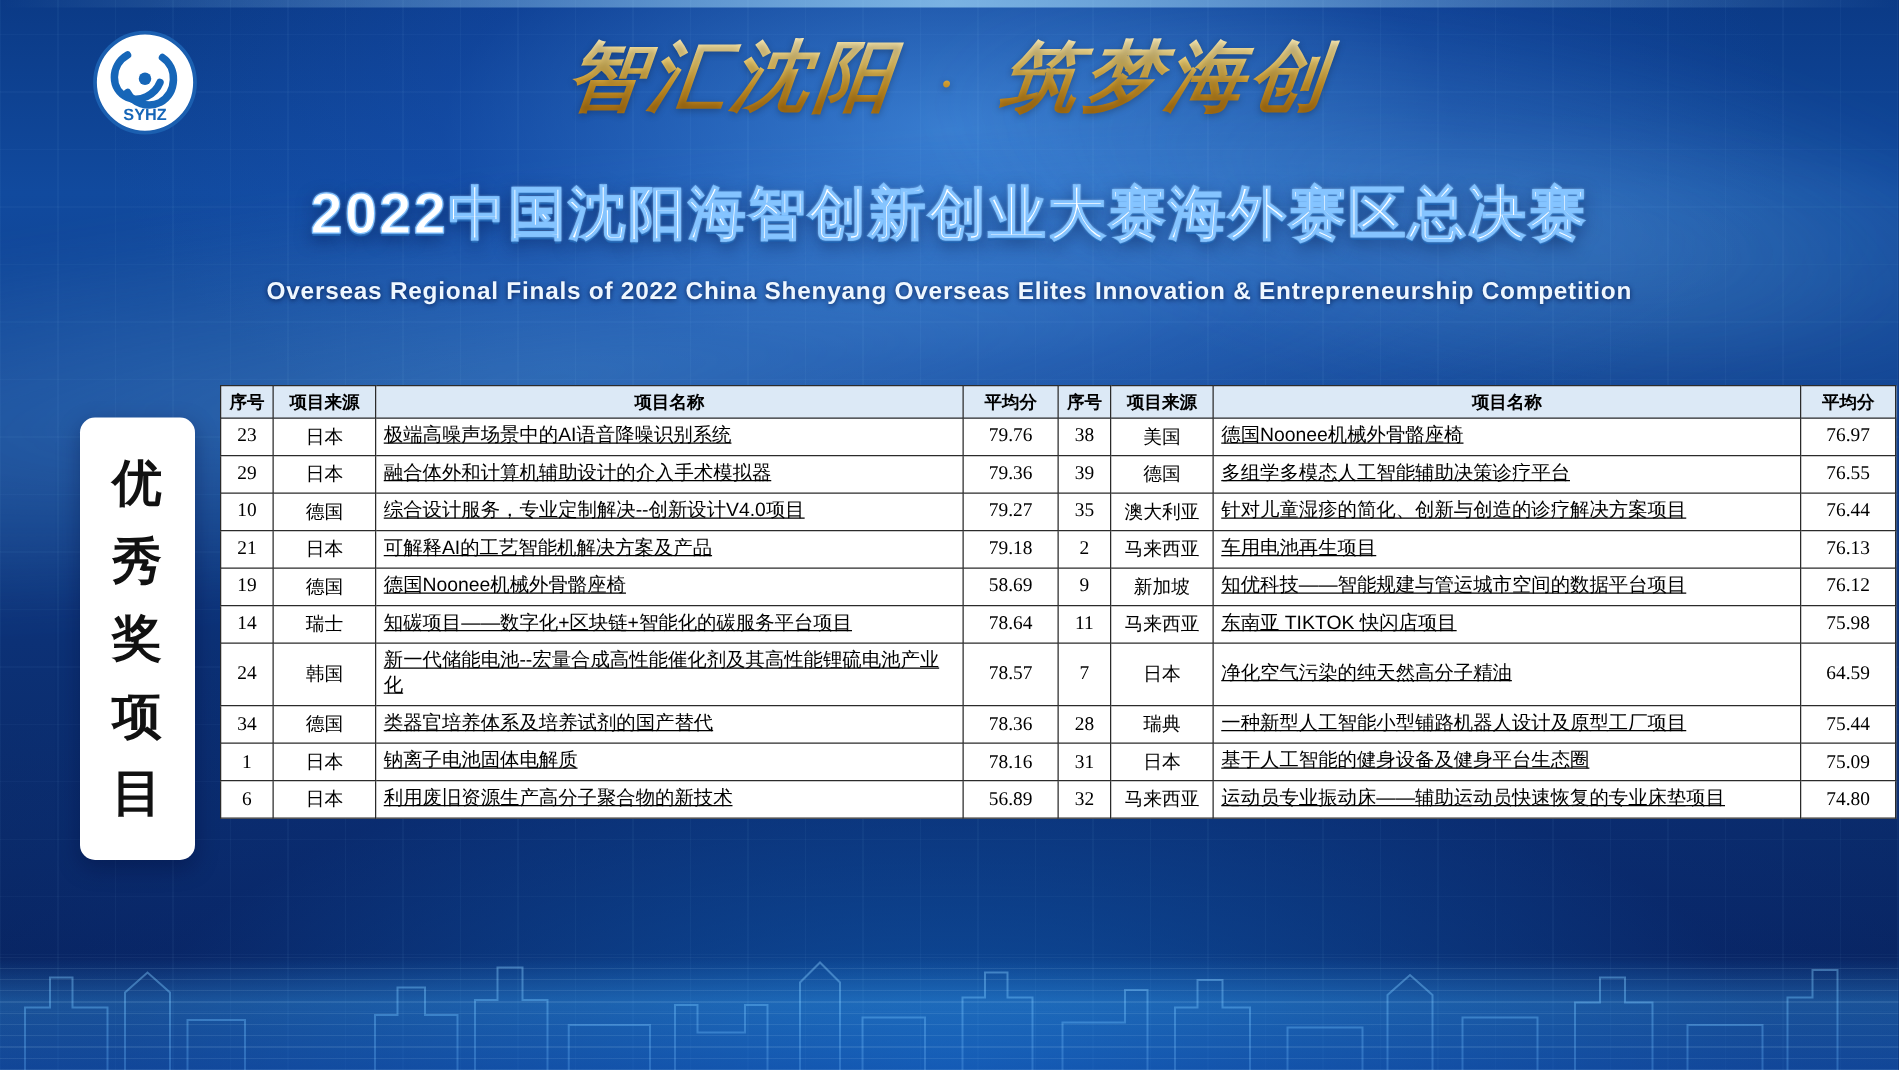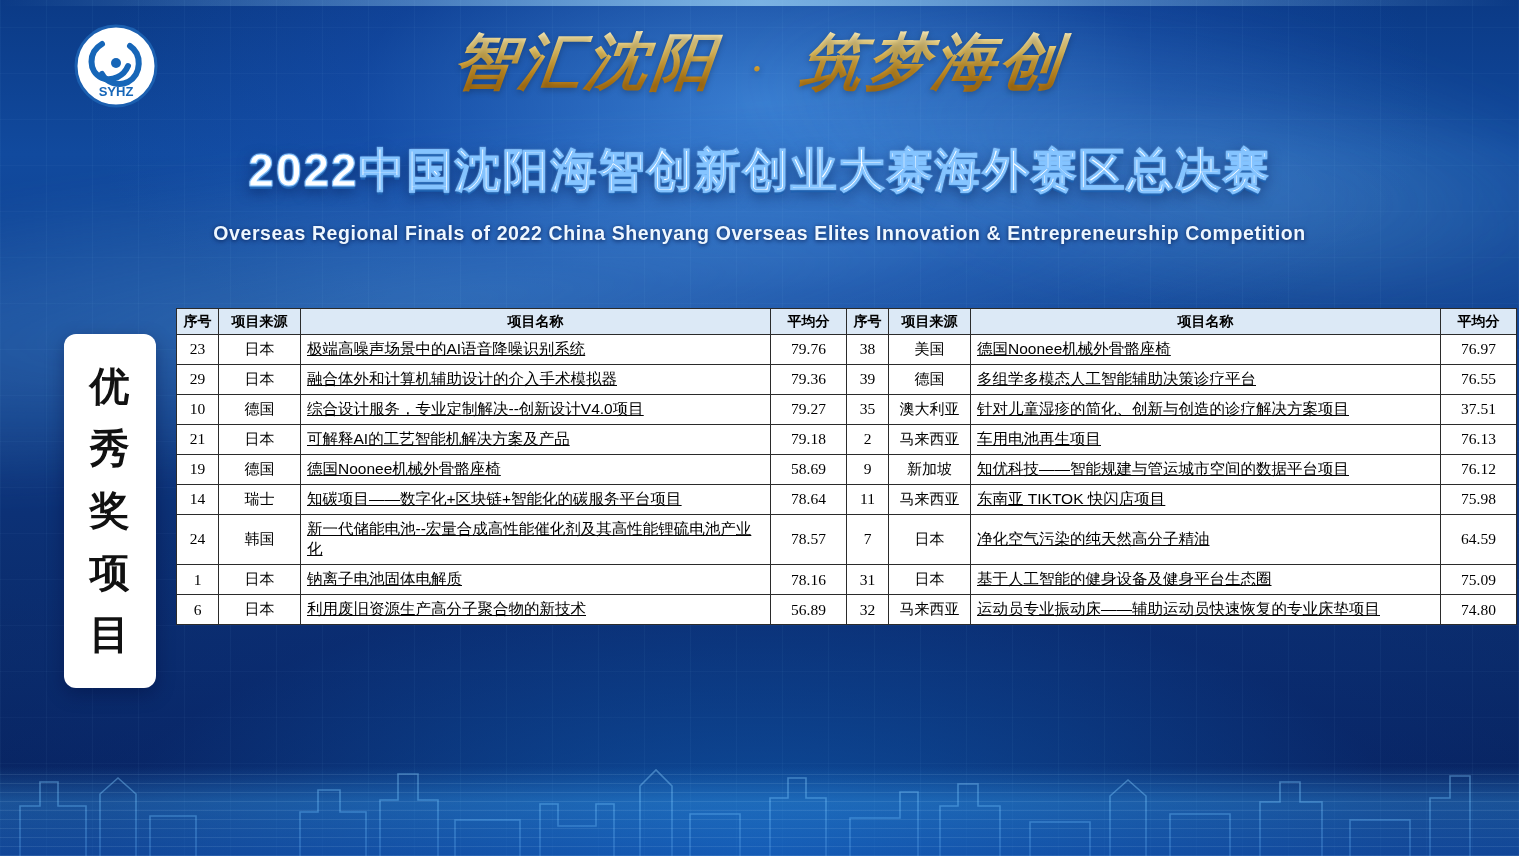--- a/index.html
+++ b/index.html
@@ -312,21 +312,21 @@
         <td class="c-score">76.55</td>
       </tr>
       <tr>
         <td class="c-rank">10</td>
         <td class="c-src">德国</td>
         <td class="c-name">综合设计服务，专业定制解决--创新设计V4.0项目</td>
         <td class="c-score">79.27</td>
         <td class="c-rank">35</td>
         <td class="c-src">澳大利亚</td>
         <td class="c-name">针对儿童湿疹的简化、创新与创造的诊疗解决方案项目</td>
-        <td class="c-score">37.51</td>
+        <td class="c-score">76.44</td>
       </tr>
       <tr>
         <td class="c-rank">21</td>
         <td class="c-src">日本</td>
         <td class="c-name">可解释AI的工艺智能机解决方案及产品</td>
         <td class="c-score">79.18</td>
         <td class="c-rank">2</td>
         <td class="c-src">马来西亚</td>
         <td class="c-name">车用电池再生项目</td>
         <td class="c-score">76.13</td>
@@ -355,20 +355,30 @@
         <td class="c-rank">24</td>
         <td class="c-src">韩国</td>
         <td class="c-name">新一代储能电池--宏量合成高性能催化剂及其高性能锂硫电池产业化</td>
         <td class="c-score">78.57</td>
         <td class="c-rank">7</td>
         <td class="c-src">日本</td>
         <td class="c-name">净化空气污染的纯天然高分子精油</td>
         <td class="c-score">64.59</td>
       </tr>
       <tr>
+        <td class="c-rank">34</td>
+        <td class="c-src">德国</td>
+        <td class="c-name">类器官培养体系及培养试剂的国产替代</td>
+        <td class="c-score">78.36</td>
+        <td class="c-rank">28</td>
+        <td class="c-src">瑞典</td>
+        <td class="c-name">一种新型人工智能小型铺路机器人设计及原型工厂项目</td>
+        <td class="c-score">75.44</td>
+      </tr>
+      <tr>
         <td class="c-rank">1</td>
         <td class="c-src">日本</td>
         <td class="c-name">钠离子电池固体电解质</td>
         <td class="c-score">78.16</td>
         <td class="c-rank">31</td>
         <td class="c-src">日本</td>
         <td class="c-name">基于人工智能的健身设备及健身平台生态圈</td>
         <td class="c-score">75.09</td>
       </tr>
       <tr>

